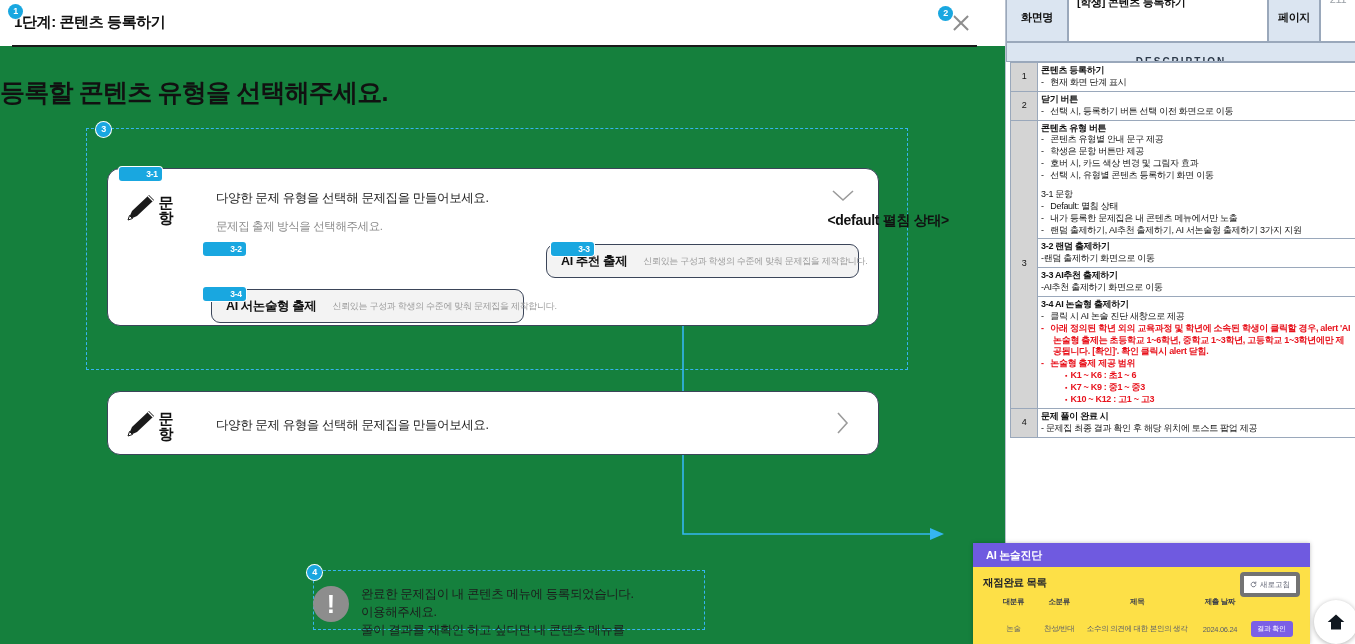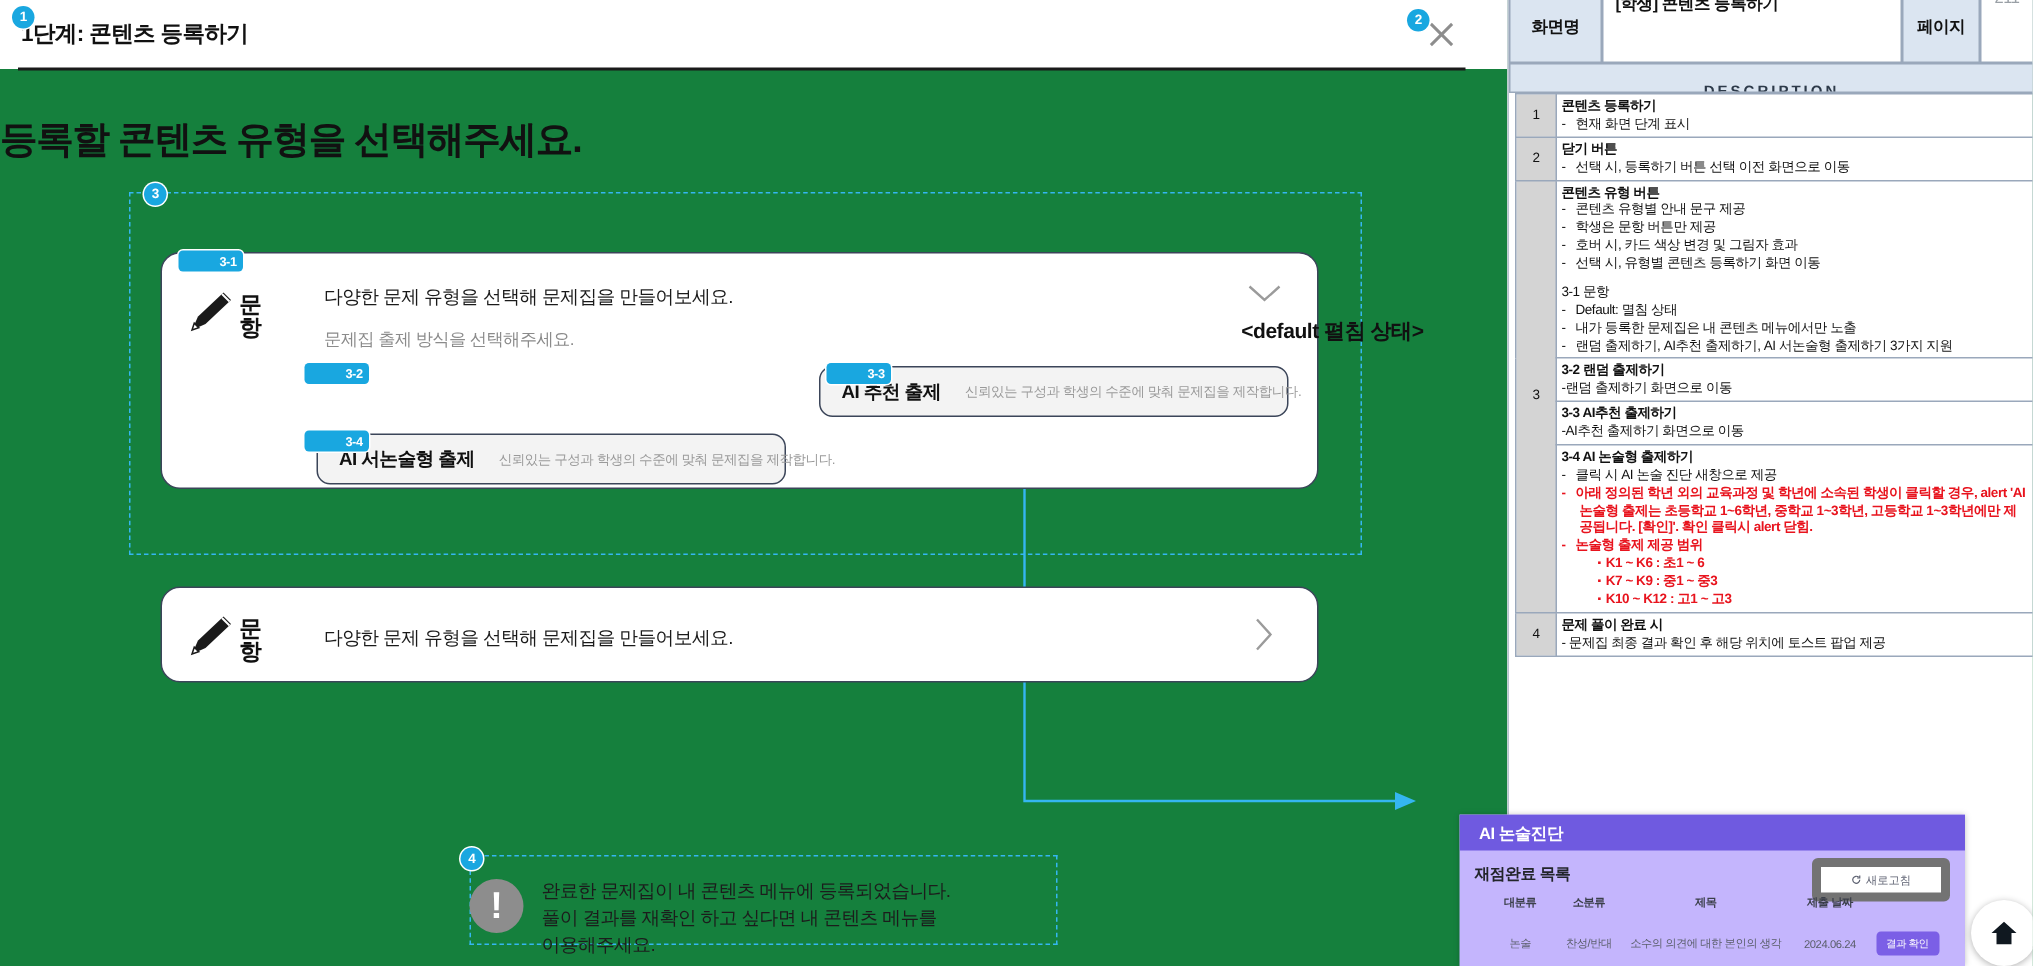--- a/index.html
+++ b/index.html
@@ -84,28 +84,28 @@
   .r-title{font-weight:bold;display:block;}
   .r-li{display:block;padding-left:12px;text-indent:-12px;}
   .r-li:before{content:"-\00a0\00a0\00a0";}
   .r-li2{display:block;padding-left:34px;text-indent:-10px;}
   .r-li2:before{content:"\25AA\00a0\00a0";font-size:7px;vertical-align:middle;}
   .r-plain{display:block;}
   .red{color:#e8131d;font-weight:bold;}
   .r-gap{display:block;height:7px;}
 
   
-  .aipop{position:absolute;left:973px;top:543px;width:337px;height:101px;background:#c4b5fd;
+  .aipop{position:absolute;left:973px;top:543px;width:337px;height:101px;background:#fde047;
      box-shadow:0 0 4px rgba(0,0,0,.25);overflow:hidden;}
   .aipop-bar{height:24px;background:#6f5ae0;color:#fff;font-size:11px;font-weight:bold;
      display:flex;align-items:center;padding-left:13px;letter-spacing:-.3px;}
   .aipop-row1{position:relative;height:30px;}
   .aipop-h2{position:absolute;left:10px;top:9px;font-size:10.5px;font-weight:bold;color:#22252a;letter-spacing:-.3px;}
-  .refresh-btn{position:absolute;right:10px;top:5px;height:17px;border:6px solid #737373;border-radius:4px;
-     background:#fff;display:flex;align-items:center;padding:0 20px;font-size:7.5px;color:#5c6070;gap:3px;}
+  .refresh-btn{position:absolute;right:10px;top:5px;height:17px;border:4px solid #737373;border-radius:4px;
+     background:#fff;display:flex;align-items:center;padding:0 6px;font-size:7.5px;color:#5c6070;gap:3px;}
   .aipop-tbl{position:absolute;left:20px;top:54px;width:300px;}
   .aipop-tbl .hr{display:flex;font-size:7.5px;font-weight:bold;color:#3b3f4a;letter-spacing:-.3px;}
   .aipop-tbl .dr{display:flex;font-size:7.5px;color:#5a5e6a;letter-spacing:-.3px;margin-top:14px;align-items:center;}
   .c1{width:42px;text-align:center;}
   .c2{width:52px;text-align:center;}
   .c3{width:108px;text-align:center;}
   .c4{width:62px;text-align:center;}
   .c5{width:44px;text-align:center;}
   .res-btn{background:#7b5fe6;color:#fff;border-radius:3px;padding:3px 0;font-size:7px;display:inline-block;width:42px;text-align:center;}
   .homefab{position:absolute;left:1314px;top:600px;width:44px;height:44px;border-radius:50%;
@@ -177,22 +177,22 @@
     </div>
     <svg class="chev-right" viewBox="0 0 14 24">
       <polyline points="3,2 12,12 3,22" fill="none" stroke="#9b9b9b" stroke-width="1.6"></polyline>
     </svg>
 
     <div class="dash-box dash-4"></div>
     <div class="badge" style="left:307px;top:565px;">4</div>
     <div class="toast-circle">!</div>
     <div class="toast-text">
       <div>완료한 문제집이 내 콘텐츠 메뉴에 등록되었습니다.</div>
+      <div>이용해주세요.</div>
       <div>풀이 결과를 재확인 하고 싶다면 내 콘텐츠 메뉴를</div>
-      <div>이용해주세요.</div>
     </div>
   </div>
 
   <div class="rpanel">
 
     <div class="rp-head">
       <div class="rp-cell lbl">화면명</div>
       <div class="rp-cell val">[학생] 콘텐츠 등록하기</div>
       <div class="rp-cell pg">페이지</div>
       <div class="rp-cell pgn">211</div>

